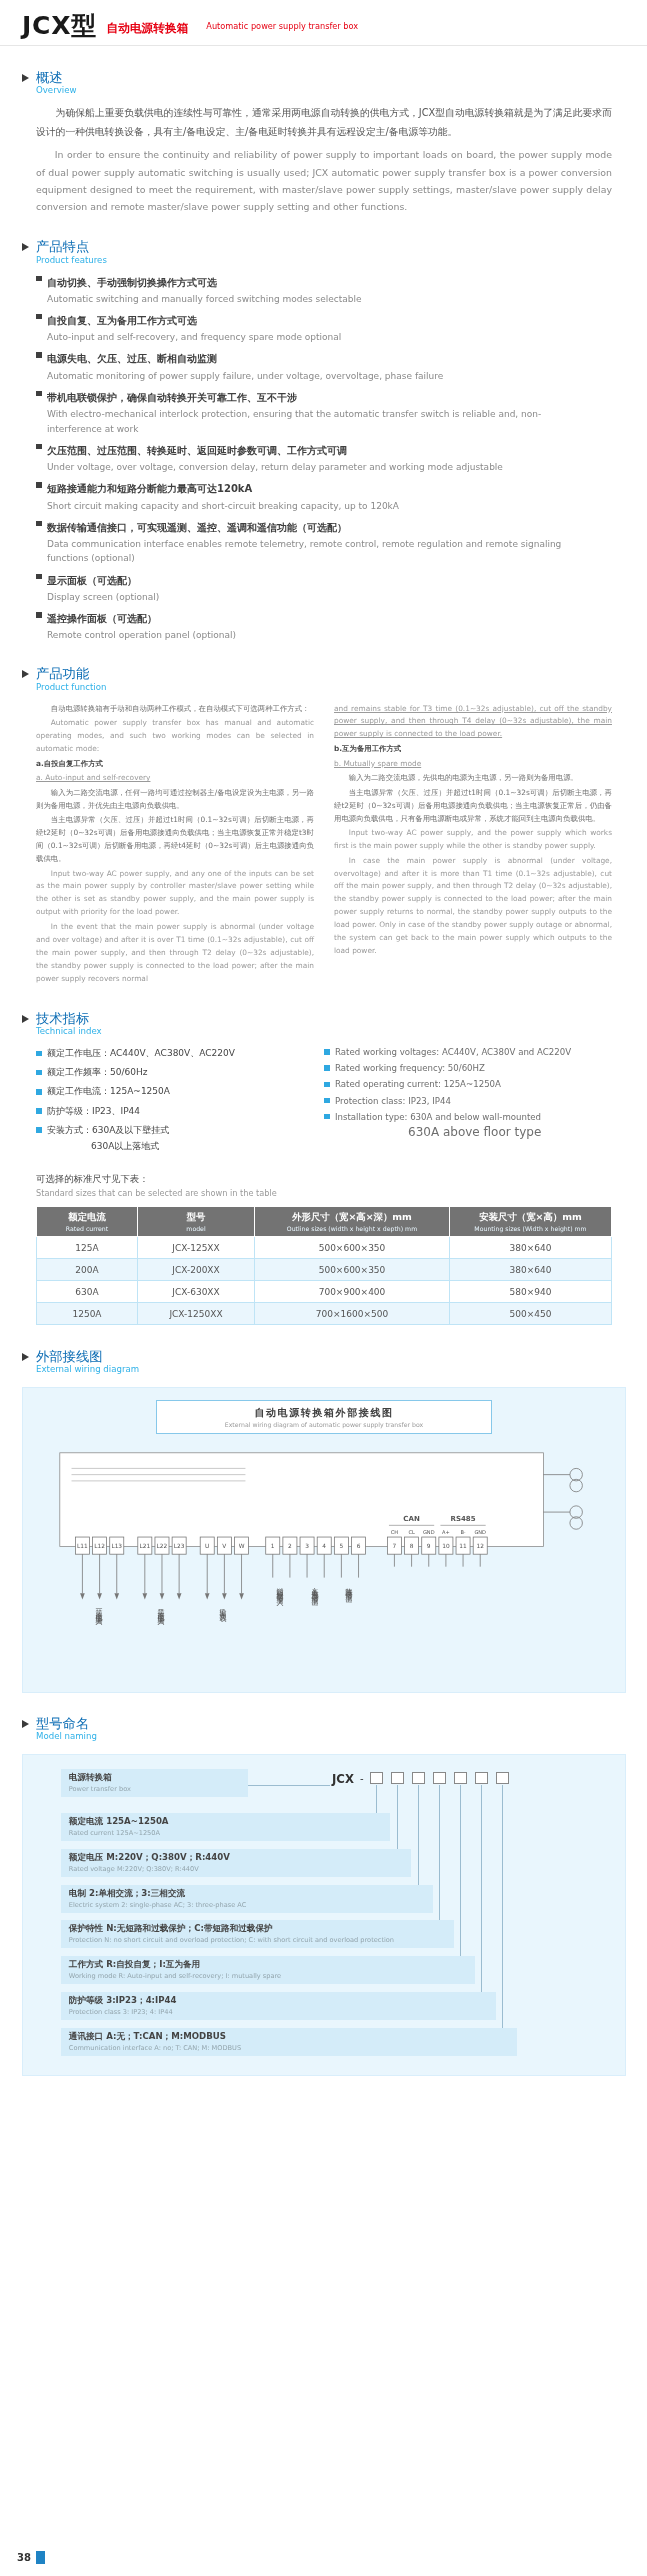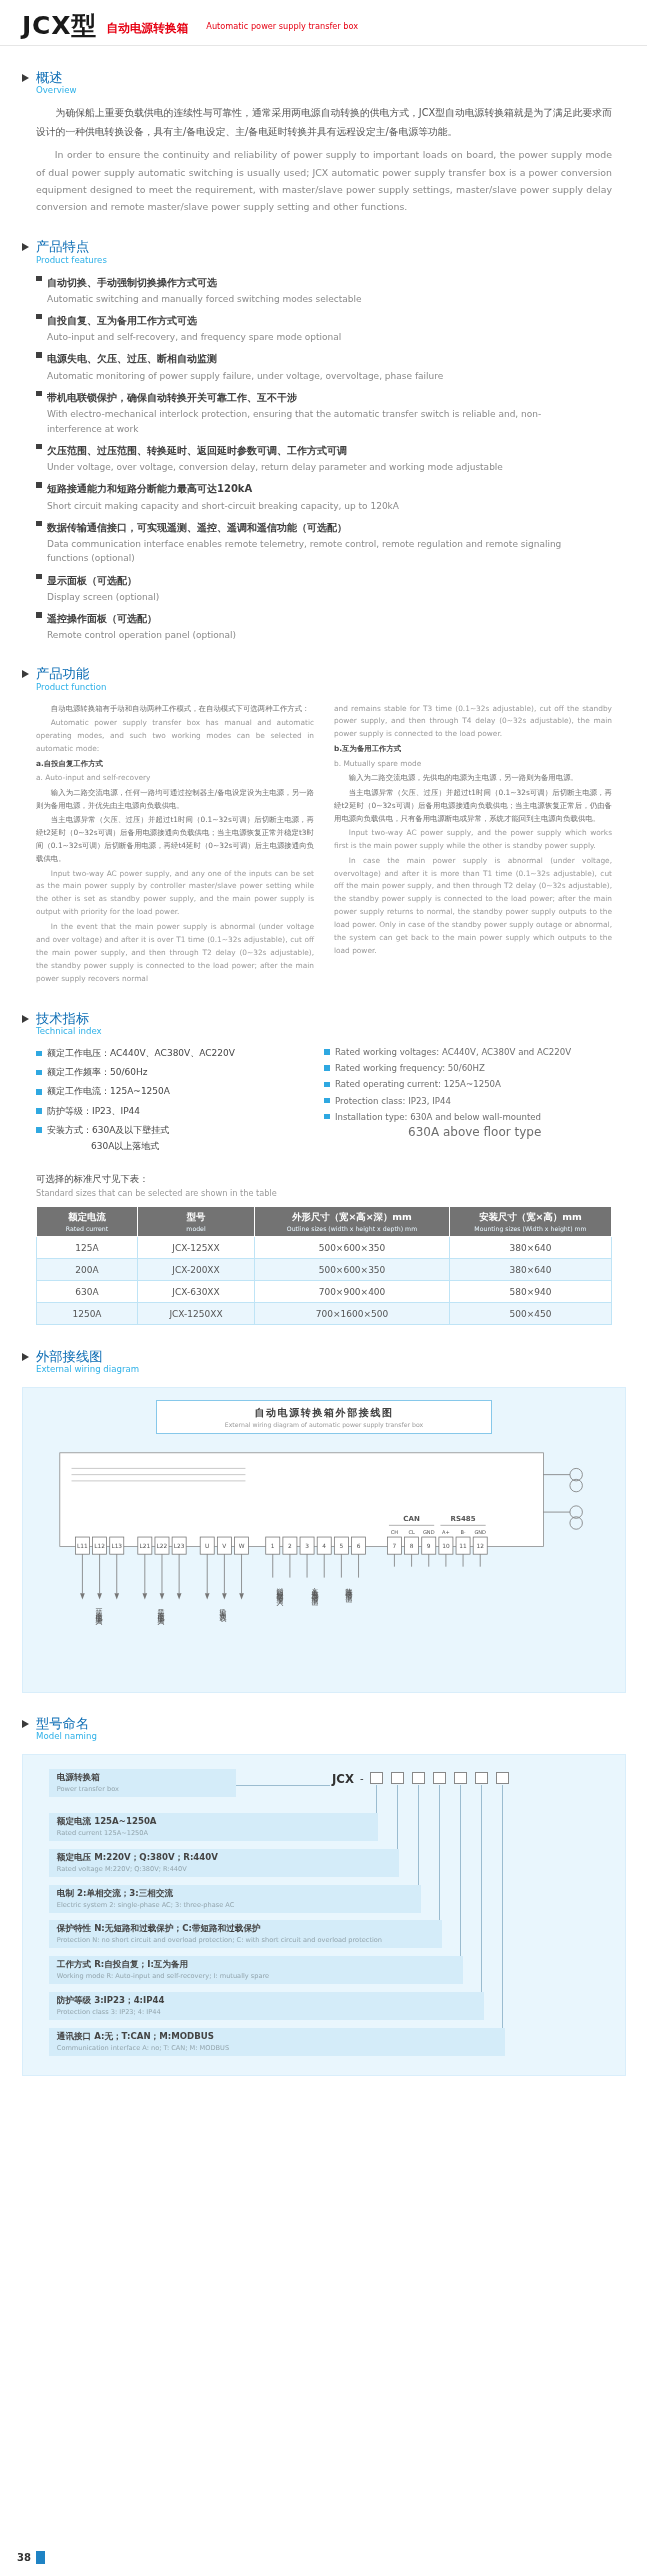--- a/index.html
+++ b/index.html
@@ -33,21 +33,21 @@
   .sq { flex:0 0 auto; width:5.5px; height:5.5px; background:#3f3f3f; }
   .feat-en { margin:2.3px 0 0 11px; font-size:9px; color:#8a8a8a; line-height:1.6; max-width:519px; }
 
   
   .func-cols { display:flex; gap:20px; margin:11px 36px 0; }
   .func-col { flex:1; }
   .func-col p { margin-bottom:1.6px; }
   .fp-cn { font-size:7.4px; color:#6f6f6f; line-height:1.75; text-align:justify; text-indent:2em; }
   .fp-h  { font-size:7.4px; font-weight:bold; color:#4a4a4a; line-height:1.75; }
   .fp-en { font-size:7.4px; color:#9a9a9a; line-height:1.75; text-align:justify; text-indent:2em; }
-  .noind { text-indent:0; }
+  .noind { text-indent:0;text-decoration:underline; }
 
   
   .tech-cols { display:flex; margin:11px 36px 0; }
   .tech-col { width:50%; }
   .tech-item { display:flex; gap:5.5px; align-items:center; margin-bottom:6.2px; font-size:9px; color:#454545; }
   .tech-col.en .tech-item { color:#6e6e6e; font-size:8.6px; }
   .tsq { flex:0 0 auto; width:5.5px; height:5.5px; background:#2fa8e1; }
   .tech-sub { margin:-3.1px 0 6.2px 55px; font-size:9px; color:#454545; }
   .tech-col.en .tech-sub { margin-left:84px; font-size:12px; color:#6e6e6e; }
 
@@ -76,21 +76,21 @@
   .t-bus  { font-size:9px; font-weight:bold; text-anchor:middle; fill:#444; }
   .vlab { position:absolute; writing-mode:vertical-rl; text-orientation:upright; font-size:7px; color:#555; letter-spacing:1.6px; line-height:1; }
 
   
   .np { position:relative; height:322px; }
   .np-prefix { position:absolute; left:309px; top:17px; font-size:11.7px; font-weight:bold; color:#333; }
   .np-dash { position:absolute; left:337px; top:18px; font-size:10px; color:#333; }
   .np-box { position:absolute; top:17px; width:12.5px; height:12.5px; background:#fff; border:0.8px solid #888; }
   .np-line { position:absolute; width:0.8px; background:#9bbcd0; top:30px; }
   .np-hline { position:absolute; height:0.8px; background:#9bbcd0; top:30px; left:212px; width:95px; }
-  .np-band { position:absolute; left:26px; background:#d4ecf9; padding:3.1px 7.8px; min-height:28px; }
+  .np-band { position:absolute; left:38px; background:#d4ecf9; padding:3.1px 7.8px; min-height:28px; }
   .band-cn { font-size:8.6px; font-weight:bold; color:#444; }
   .band-en { font-size:6.6px; color:#93a5ad; margin-top:0.8px; }
 
   
   .footer-page { position:absolute; left:17px; bottom:12.5px; display:flex; align-items:center; gap:4.7px; }
   .page-num { font-size:10px; font-weight:bold; color:#333; }
   .page-sq { width:9.4px; height:12.5px; background:#1f83c4; }
 </style>
 </head>
 <body>

